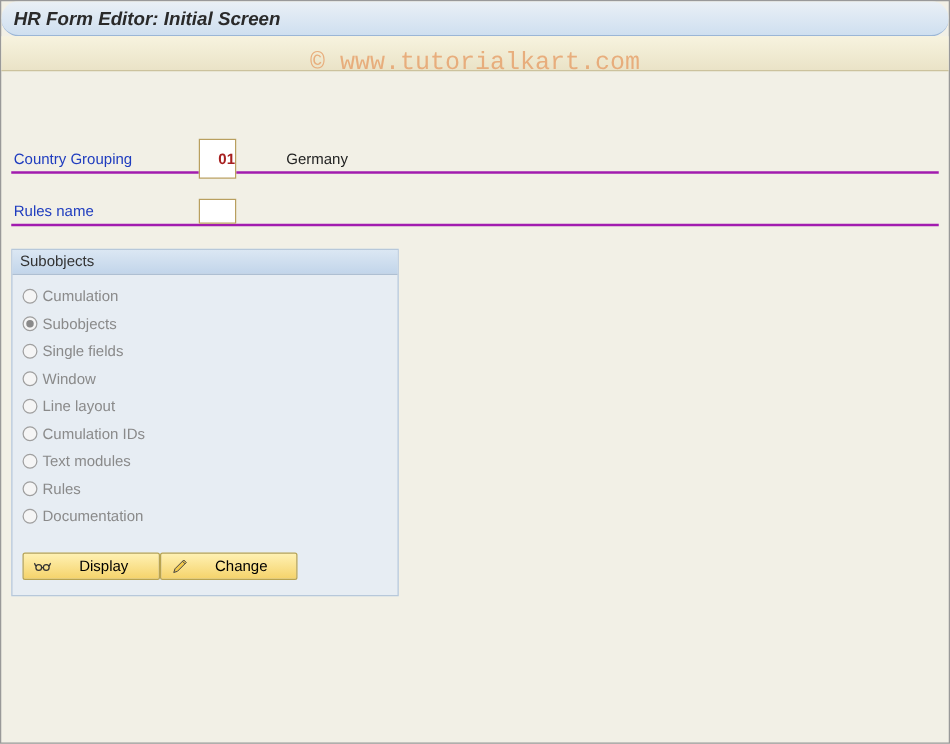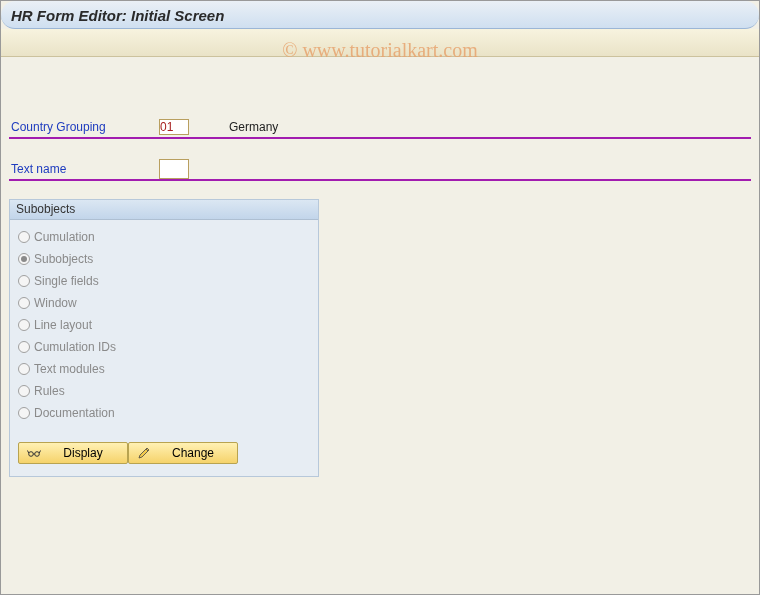--- a/index.html
+++ b/index.html
@@ -35,46 +35,47 @@
       gap: 6px;
     }
     .watermark {
       position: absolute;
       top: 38px;
       left: 50%;
       transform: translateX(-50%);
       color: #e7a46f;
       opacity: 0.85;
       font-size: 20px;
-      font-family: Liberation Serif, serif;
+      font-family: Liberation Mono, monospace;
       pointer-events: none;
       white-space: nowrap;
     }
     .content {
       padding: 40px 8px 8px 8px;
     }
     .form-row {
       display: flex;
       align-items: center;
       height: 22px;
     }
     .form-label {
       color: #1f3cbf;
       width: 150px;
       padding-left: 2px;
     }
     .form-input-cg {
       width: 30px;
-      height: 16px;
+      height: 32px;
       border: 1px solid #b99f5f;
       background: #fff;
       color: #a72020;
-      text-align: left;
+      text-align: right;
       font-size: 12px;
       padding: 0;
+      font-weight: bold;
     }
     .form-input-fn {
       width: 30px;
       height: 20px;
       border: 1px solid #b99f5f;
       background: #fff;
       font-size: 12px;
       padding: 0 2px;
     }
     .form-value {
@@ -170,21 +171,21 @@
 
 <div class="content">
 
   <div class="form-row row-underline">
     <span class="form-label">Country Grouping</span>
     <input class="form-input-cg" type="text" value="01" style="">
     <span class="form-value">Germany</span>
   </div>
 
   <div class="form-row row-underline">
-    <span class="form-label">Text name</span>
+    <span class="form-label">Rules name</span>
     <input class="form-input-fn" type="text" value="" style="">
   </div>
 
 
   <div class="groupbox">
     <div class="groupbox-header">Subobjects</div>
     <div class="groupbox-body">
 
       <div class="radio-row">
         <span class="radio-outer"></span>

